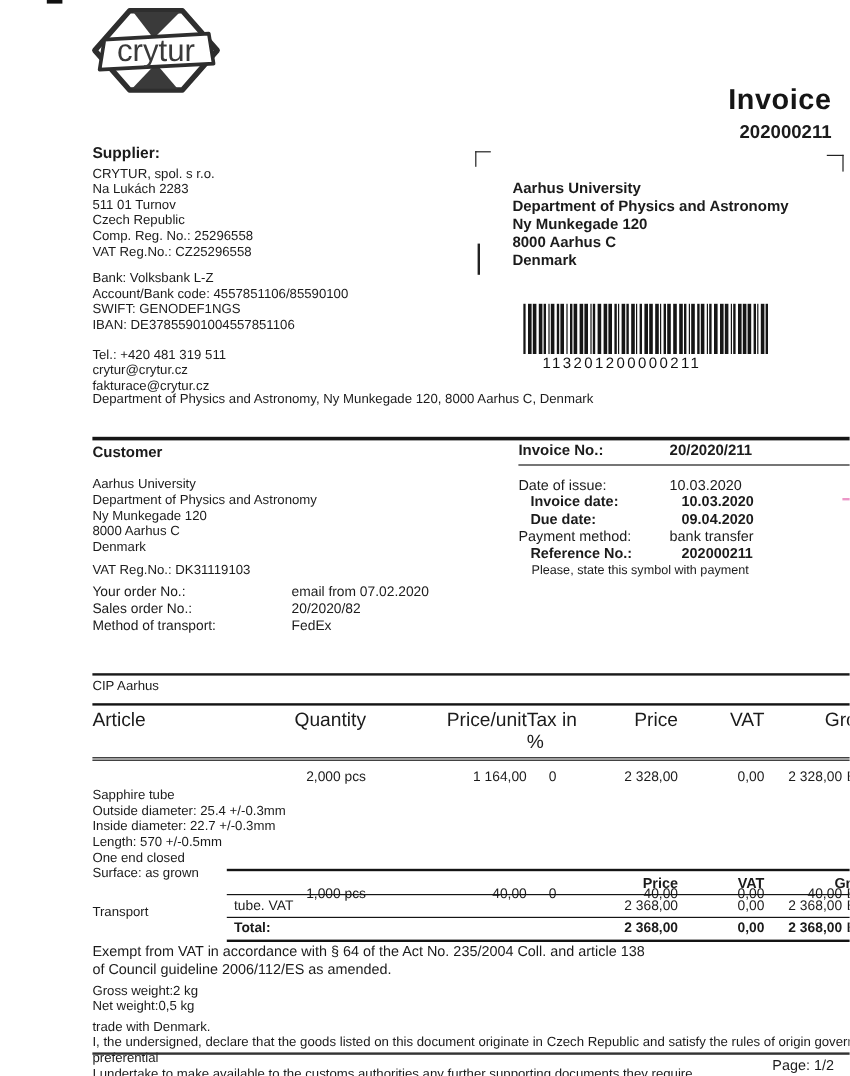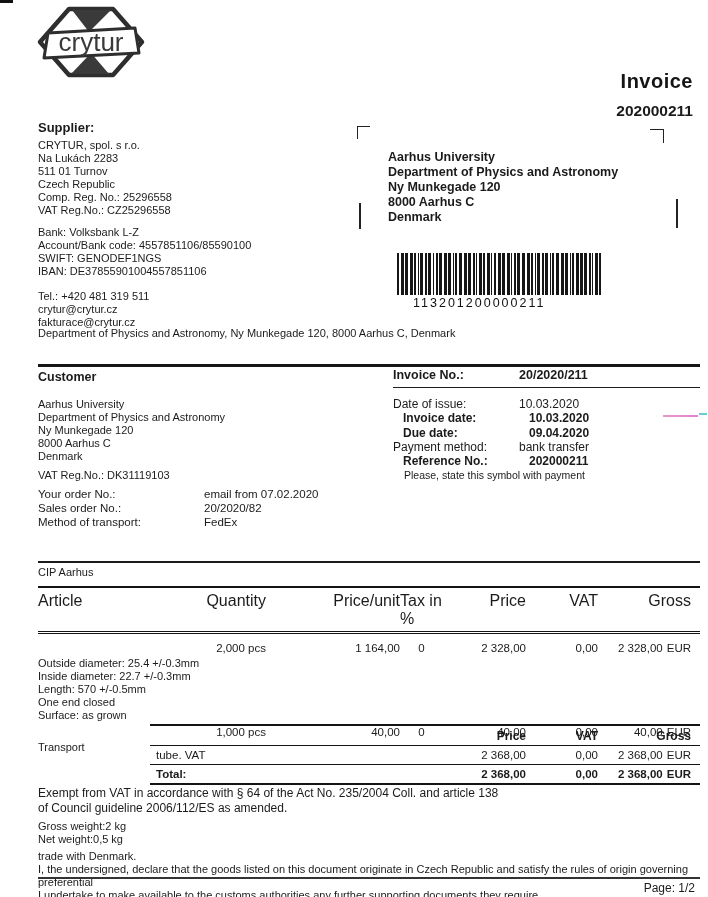--- a/index.html
+++ b/index.html
@@ -2,34 +2,34 @@
 <html><head>
 <meta charset="utf-8">
 <style>
   * { margin:0; padding:0; box-sizing:border-box; }
   html,body { background:#ffffff; }
   body {
     width:708px; height:897px; position:relative; overflow:hidden;
     font-family:"Liberation Sans","DejaVu Sans",sans-serif;
     color:#1b1b1b; -webkit-font-smoothing:antialiased;
   }
-  .abs { position:absolute; }
+  .abs { position:absolute;margin-left:39px; }
 
   
   .corner-smudge { left:0; top:0; width:13px; height:3px; background:#111; }
   .artifact-pink { left:663px; top:415px; width:35px; height:2px;
     background:linear-gradient(90deg,#e87fb8,#d95fd0); opacity:.8; }
   .artifact-cyan { left:699px; top:413px; width:8px; height:2px; background:#39c7c2; opacity:.8; }
 
   
   .logo { left:32px; top:2px; }
 
   
   .invoice-title { right:15px; top:70px; width:250px; text-align:right;
-    font-size:20px; font-weight:bold; letter-spacing:.5px; color:#151515; }
+    font-size:24px; font-weight:bold; letter-spacing:.5px; color:#151515; }
   .invoice-number { right:15px; top:102px; width:250px; text-align:right;
     font-size:15.5px; font-weight:bold; }
 
   
   .supplier { left:38px; top:121px; width:300px; font-size:11px; line-height:13px; }
   .supplier .sec-label { font-size:13px; font-weight:bold; margin-bottom:5px; }
   .group-gap { margin-top:9px; }
   .group-gap2 { margin-top:12px; }
 
   
@@ -249,20 +249,21 @@
   <div class="tgrid item-values">
     <span class="c-art"></span>
     <span class="c-qty">2,000 pcs</span>
     <span class="c-pu">1 164,00</span>
     <span class="c-taxv">0</span>
     <span class="c-pr">2 328,00</span>
     <span class="c-vat">0,00</span>
     <span class="c-gr"><span>2 328,00</span><span class="cur">EUR</span></span>
   </div>
   <div class="item-desc">
+    <div>Sapphire tube</div>
     <div>Outside diameter: 25.4 +/-0.3mm</div>
     <div>Inside diameter: 22.7 +/-0.3mm</div>
     <div>Length: 570 +/-0.5mm</div>
     <div>One end closed</div>
     <div>Surface: as grown</div>
   </div>
 
   <div class="tgrid item-values">
     <span class="c-art"></span>
     <span class="c-qty">1,000 pcs</span>

